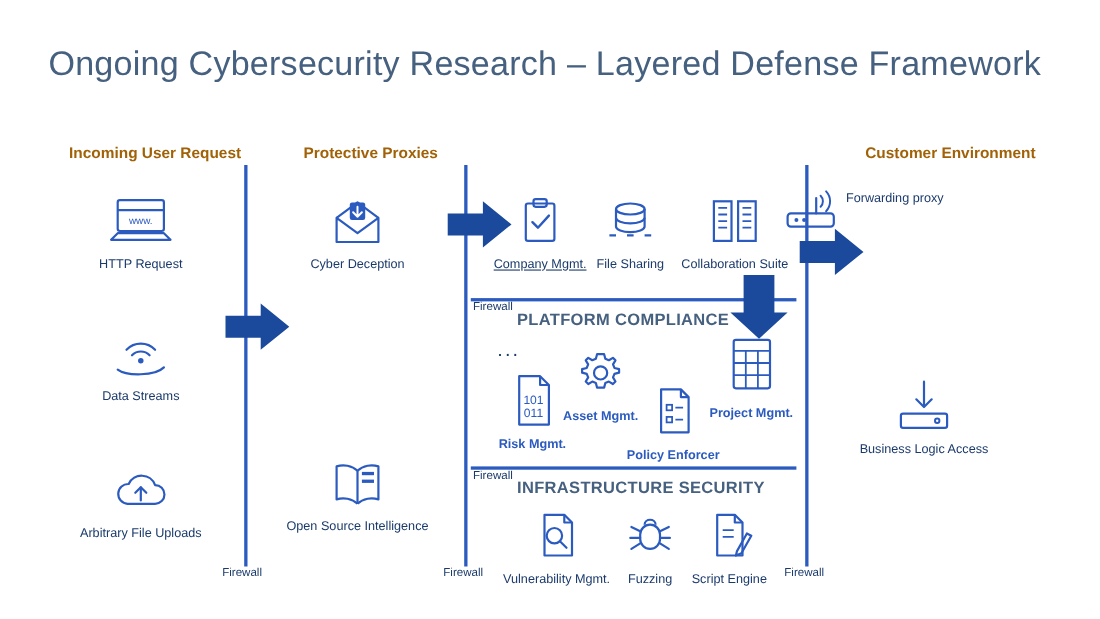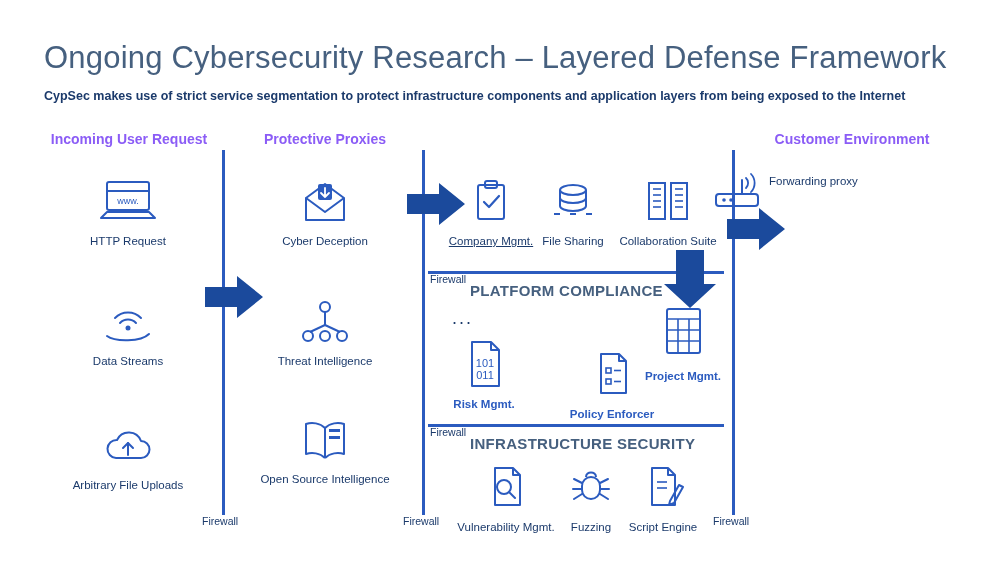--- a/index.html
+++ b/index.html
@@ -36,23 +36,24 @@
     top: 89px;
     font-size: 12.5px;
     font-weight: bold;
     color: #1b3a6b;
     white-space: nowrap;
   }
   .col-head {
     position: absolute;
     font-size: 14px;
     font-weight: bold;
-    color: #8b5cf6;
+    color: #a16207;
     white-space: nowrap;
     text-align: center;
+    margin-left: 12px;
   }
   .divider {
     position: absolute;
     width: 3px;
     background: #2b5bbf;
   }
   .fw-label {
     position: absolute;
     font-size: 10.5px;
     color: #1b3a6b;
@@ -101,21 +102,20 @@
     letter-spacing: 2px;
   }
   svg { display: block; }
 </style>
 </head>
 <body>
 
 <div id="canvas">
 
   <div class="title">Ongoing Cybersecurity Research – Layered Defense Framework</div>
-  <div class="subtitle">CypSec makes use of strict service segmentation to protect infrastructure components and application layers from being exposed to the Internet</div>
 
   <div class="col-head" style="left:44px; top:131px; width:170px;">Incoming User Request</div>
   <div class="col-head" style="left:240px; top:131px; width:170px;">Protective Proxies</div>
   <div class="col-head" style="left:752px; top:131px; width:200px;">Customer Environment</div>
 
   <div class="divider" style="left:222px; top:150px; height:365px;"></div>
   <div class="divider" style="left:422px; top:150px; height:365px;"></div>
   <div class="divider" style="left:732px; top:150px; height:365px;"></div>
 
   <div class="fw-label" style="left:202px; top:515px;">Firewall</div>
@@ -176,34 +176,20 @@
       <svg width="58" height="46" viewBox="0 0 58 46">
         <path d="M10 20 L29 34 L48 20 L48 42 L10 42 Z" fill="none" stroke="#2b5bbf" stroke-width="2" stroke-linejoin="round"></path>
         <path d="M10 20 L29 6 L48 20" fill="none" stroke="#2b5bbf" stroke-width="2" stroke-linejoin="round"></path>
         <rect x="22" y="6" width="14" height="16" rx="2" fill="#2b5bbf"></rect>
         <path d="M29 10 L29 19 M25 15 L29 19 L33 15" stroke="#ffffff" stroke-width="1.8" fill="none" stroke-linecap="round" stroke-linejoin="round"></path>
       </svg>
     </div>
     <div class="cap">Cyber Deception</div>
   </div>
 
-  <div class="node" style="left:260px; top:292px;">
-    <div class="glyph">
-      <svg width="58" height="46" viewBox="0 0 58 46">
-        <circle cx="29" cy="9" r="5" fill="none" stroke="#2b5bbf" stroke-width="2"></circle>
-        <line x1="29" y1="14" x2="29" y2="27" stroke="#2b5bbf" stroke-width="2"></line>
-        <line x1="29" y1="27" x2="14" y2="34" stroke="#2b5bbf" stroke-width="2"></line>
-        <line x1="29" y1="27" x2="44" y2="34" stroke="#2b5bbf" stroke-width="2"></line>
-        <circle cx="12" cy="38" r="5" fill="none" stroke="#2b5bbf" stroke-width="2"></circle>
-        <circle cx="29" cy="38" r="5" fill="none" stroke="#2b5bbf" stroke-width="2"></circle>
-        <circle cx="46" cy="38" r="5" fill="none" stroke="#2b5bbf" stroke-width="2"></circle>
-      </svg>
-    </div>
-    <div class="cap">Threat Intelligence</div>
-  </div>
 
   <div class="node" style="left:260px; top:410px; width:160px; margin-left:-15px;">
     <div class="glyph">
       <svg width="58" height="46" viewBox="0 0 58 46">
         <path d="M29 12 L29 42" stroke="#2b5bbf" stroke-width="2"></path>
         <path d="M29 12 C24 7 16 6 10 8 L10 38 C16 36 24 37 29 42" fill="none" stroke="#2b5bbf" stroke-width="2" stroke-linejoin="round"></path>
         <path d="M29 12 C34 7 42 6 48 8 L48 38 C42 36 34 37 29 42" fill="none" stroke="#2b5bbf" stroke-width="2" stroke-linejoin="round"></path>
         <rect x="33" y="13" width="11" height="3" fill="#2b5bbf"></rect>
         <rect x="33" y="20" width="11" height="3" fill="#2b5bbf"></rect>
       </svg>
@@ -279,20 +265,29 @@
       <svg width="50" height="52" viewBox="0 0 50 52">
         <path d="M13 4 L32 4 L40 12 L40 48 L13 48 Z" fill="none" stroke="#2b5bbf" stroke-width="2" stroke-linejoin="round"></path>
         <path d="M32 4 L32 12 L40 12" fill="none" stroke="#2b5bbf" stroke-width="2" stroke-linejoin="round"></path>
         <text x="26" y="29" font-size="11" fill="#2b5bbf" text-anchor="middle" font-family="Liberation Sans, sans-serif">101</text>
         <text x="26" y="41" font-size="11" fill="#2b5bbf" text-anchor="middle" font-family="Liberation Sans, sans-serif">011</text>
       </svg>
     </div>
     <div class="cap">Risk Mgmt.</div>
   </div>
 
+  <div class="node narrow blue-cap" style="left:498px; top:310px;">
+    <div class="glyph">
+      <svg width="50" height="46" viewBox="0 0 50 46">
+        <path d="M25 6 l3.2 0 1.1 4.2 3.2 1.3 3.7-2.2 2.3 2.3 -2.2 3.7 1.3 3.2 4.2 1.1 0 3.2 -4.2 1.1 -1.3 3.2 2.2 3.7 -2.3 2.3 -3.7-2.2 -3.2 1.3 -1.1 4.2 -3.2 0 -3.2 0 -1.1-4.2 -3.2-1.3 -3.7 2.2 -2.3-2.3 2.2-3.7 -1.3-3.2 -4.2-1.1 0-3.2 4.2-1.1 1.3-3.2 -2.2-3.7 2.3-2.3 3.7 2.2 3.2-1.3 1.1-4.2 Z" fill="none" stroke="#2b5bbf" stroke-width="2" stroke-linejoin="round"></path>
+        <circle cx="25" cy="23" r="6" fill="none" stroke="#2b5bbf" stroke-width="2"></circle>
+      </svg>
+    </div>
+    <div class="cap">Asset Mgmt.</div>
+  </div>
 
   <div class="node blue-cap" style="left:547px; top:345px;">
     <div class="glyph">
       <svg width="50" height="46" viewBox="0 0 50 46">
         <path d="M14 3 L32 3 L39 10 L39 42 L14 42 Z" fill="none" stroke="#2b5bbf" stroke-width="2" stroke-linejoin="round"></path>
         <path d="M32 3 L32 10 L39 10" fill="none" stroke="#2b5bbf" stroke-width="2" stroke-linejoin="round"></path>
         <rect x="19" y="17" width="5" height="5" fill="none" stroke="#2b5bbf" stroke-width="1.6"></rect>
         <rect x="19" y="28" width="5" height="5" fill="none" stroke="#2b5bbf" stroke-width="1.6"></rect>
         <line x1="27" y1="19.5" x2="34" y2="19.5" stroke="#2b5bbf" stroke-width="1.6"></line>
         <line x1="27" y1="30.5" x2="34" y2="30.5" stroke="#2b5bbf" stroke-width="1.6"></line>
@@ -364,14 +359,25 @@
         <circle cx="23" cy="34" r="1.8" fill="#2b5bbf"></circle>
         <line x1="34" y1="28" x2="34" y2="14" stroke="#2b5bbf" stroke-width="2" stroke-linecap="round"></line>
         <path d="M38 12 A7 7 0 0 1 38 22" fill="none" stroke="#2b5bbf" stroke-width="1.8" stroke-linecap="round"></path>
         <path d="M43 8 A13 13 0 0 1 43 26" fill="none" stroke="#2b5bbf" stroke-width="1.8" stroke-linecap="round"></path>
       </svg>
     </div>
   </div>
   <div class="fw-label" style="left:769px; top:175px; font-size:11.5px;">Forwarding proxy</div>
 
 
+  <div class="node" style="left:775px; top:340px; width:130px;">
+    <div class="glyph">
+      <svg width="62" height="52" viewBox="0 0 62 52">
+        <line x1="31" y1="4" x2="31" y2="26" stroke="#2b5bbf" stroke-width="2" stroke-linecap="round"></line>
+        <path d="M24 20 L31 27 L38 20" fill="none" stroke="#2b5bbf" stroke-width="2" stroke-linecap="round" stroke-linejoin="round"></path>
+        <rect x="10" y="33" width="42" height="13" rx="2" fill="none" stroke="#2b5bbf" stroke-width="2"></rect>
+        <circle cx="43" cy="39.5" r="2" fill="none" stroke="#2b5bbf" stroke-width="1.8"></circle>
+      </svg>
+    </div>
+    <div class="cap">Business Logic Access</div>
+  </div>
 
 </div>
 
 </body></html>

